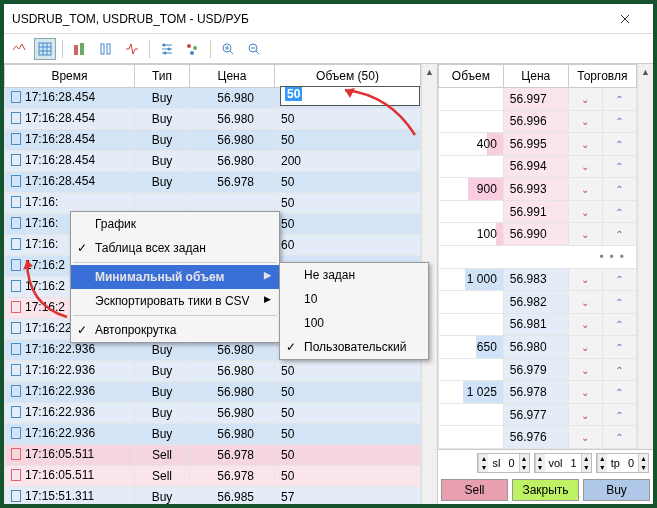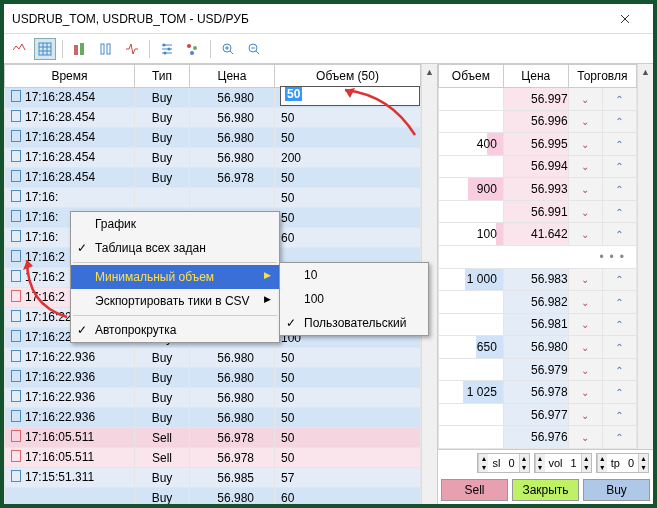--- a/index.html
+++ b/index.html
@@ -16,54 +16,54 @@
 .left-pane { width: 434px; border-right: 1px solid #ccc; display: flex; position: relative; }
 .right-pane { flex: 1; display: flex; flex-direction: column; }
 table { border-collapse: collapse; width: 100%; }
 th { background: #fff; border: 1px solid #ccc; font-weight: normal; padding: 4px 6px; text-align: center; height: 22px; margin-top: 48px; }
 td { border: 1px solid #e5e5e5; padding: 2px 6px; height: 20px; }
 .left-table { flex: 1; }
 .left-table td:nth-child(1) { width: 130px; }
 .left-table td:nth-child(2) { width: 55px; text-align: center; }
 .left-table td:nth-child(3) { width: 85px; text-align: right; padding-right: 20px; }
 .left-table td:nth-child(4) { text-align: left; }
-.icon-cell { display: inline-flex; align-items: flex-start; gap: 4px; }
+.icon-cell { display: inline-flex; align-items: center; gap: 4px; }
 .doc-icon { width: 10px; height: 12px; border: 1px solid; display: inline-block; }
 .doc-buy { border-color: #4a8bc2; }
 .doc-sell { border-color: #d66; }
 .row-blue { background: #e4ecf7; }
 .row-blue2 { background: #d4e4f7; }
 .row-pink { background: #fae5ec; }
 .row-pink2 { background: #f5d5e0; }
 .vol-input { position: absolute; left: 276px; top: 22px; width: 140px; height: 20px; border: 1px solid #555; background: #fff; padding: 0 4px; }
 .vol-input b { background: #3399ff; color: #fff; padding: 0 2px; }
 .scrollbar-v { width: 16px; background: #f0f0f0; border-left: 1px solid #ddd; }
 .sb-btn { height: 16px; display: flex; align-items: center; justify-content: center; font-size: 9px; color: #555; }
 .right-table td:nth-child(1) { width: 60px; text-align: right; position: relative; }
-.right-table td:nth-child(2) { width: 60px; text-align: right; padding-right: 0; position: relative; }
+.right-table td:nth-child(2) { width: 60px; padding-right: 0; position: relative; }
 .right-table td:nth-child(3), .right-table td:nth-child(4) { width: 30px; text-align: center; background: #f3f3f3; }
 .right-table th:nth-child(3) { width: 60px; }
 .chev { color: #b94a5a; font-size: 10px; cursor: pointer; }
 .chev-up { color: #4a6fb9; }
 .vol-bar-pink { position: absolute; right: 0; top: 0; bottom: 0; background: #f8cde0; }
 .vol-bar-blue { position: absolute; right: 0; top: 0; bottom: 0; background: #cfe2f8; }
 .dotsrow td { text-align: center; color: #888; letter-spacing: 6px; }
 .bottom-bar { border-top: 1px solid #ccc; padding: 3px 4px; display: flex; gap: 4px; align-items: center; justify-content: flex-end; }
 .spin { display: flex; align-items: center; border: 1px solid #bbb; height: 20px; background: #fff; }
 .spin span { padding: 0 4px; font-size: 11px; }
 .spin .sbtn { width: 10px; height: 9px; font-size: 8px; text-align: center; line-height: 9px; background: #eee; border-left: 1px solid #ccc; }
 .spin .sbtns { display: flex; flex-direction: column; }
 .trade-row { display: flex; gap: 4px; padding: 3px; }
 .btn { flex: 1; height: 22px; border: 1px solid #999; display: flex; align-items: center; justify-content: center; cursor: pointer; }
 .btn-sell { background: #e8a0b0; }
 .btn-close { background: #bef264; }
 .btn-buy { background: #b0c8e8; }
 .ctx-menu { position: absolute; left: 70px; top: 211px; background: #f5f5f5; border: 1px solid #999; box-shadow: 2px 2px 4px rgba(0,0,0,.3); width: 210px; z-index: 100; }
 .ctx-item { padding: 5px 24px; position: relative; cursor: pointer; }
-.ctx-item.hl { background: #3a6fd8; color: #fde047; }
+.ctx-item.hl { background: #3a6fd8; color: #e5e5e5; font-weight: bold; }
 .ctx-item .chk { position: absolute; left: 6px; }
 .ctx-item .arr { position: absolute; right: 8px; font-size: 9px; }
 .ctx-sep { height: 1px; background: #ccc; margin: 2px 2px; }
 .sub-menu { position: absolute; left: 279px; top: 262px; background: #f5f5f5; border: 1px solid #999; box-shadow: 2px 2px 4px rgba(0,0,0,.3); width: 150px; z-index: 101; }
 .arrow-red { position: absolute; z-index: 90; }
 .price-pink { background: #fae5ec; }
 .price-blue { background: #e4ecf7; }
 </style>
 </head>
 <body>
@@ -327,21 +327,21 @@
                 <td><span class="chev chev-up">⌃</span></td>
               </tr>
               <tr>
                 <td><span style="position:relative"></span></td>
                 <td class="price-pink">56.991</td>
                 <td><span class="chev">⌄</span></td>
                 <td><span class="chev chev-up">⌃</span></td>
               </tr>
               <tr>
                 <td><div class="vol-bar-pink" style="width:10%"></div><span style="position:relative">100</span></td>
-                <td class="price-pink">41.642</td>
+                <td class="price-pink">56.990</td>
                 <td><span class="chev">⌄</span></td>
                 <td><span class="chev chev-up">⌃</span></td>
               </tr>
               <tr class="dotsrow">
                 <td colspan="4">•••</td>
               </tr>
               <tr>
                 <td><div class="vol-bar-blue" style="width:60%"></div><span style="position:relative">1 000</span></td>
                 <td class="price-blue">56.983</td>
                 <td><span class="chev">⌄</span></td>
@@ -455,16 +455,17 @@
   <div class="ctx-item"><span>График</span></div>
   <div class="ctx-item"><span class="chk">✓</span><span>Таблица всех задан</span></div>
   <div class="ctx-sep"></div>
   <div class="ctx-item hl"><span>Минимальный объем</span><span class="arr">▶</span></div>
   <div class="ctx-item"><span>Эскпортировать тики в CSV</span><span class="arr">▶</span></div>
   <div class="ctx-sep"></div>
   <div class="ctx-item"><span class="chk">✓</span><span>Автопрокрутка</span></div>
 </div>
 
 <div class="sub-menu">
+  <div class="ctx-item"><span>Не задан</span></div>
   <div class="ctx-item"><span>10</span></div>
   <div class="ctx-item"><span>100</span></div>
   <div class="ctx-item"><span class="chk">✓</span><span>Пользовательский</span></div>
 </div>
 
 </body></html>

